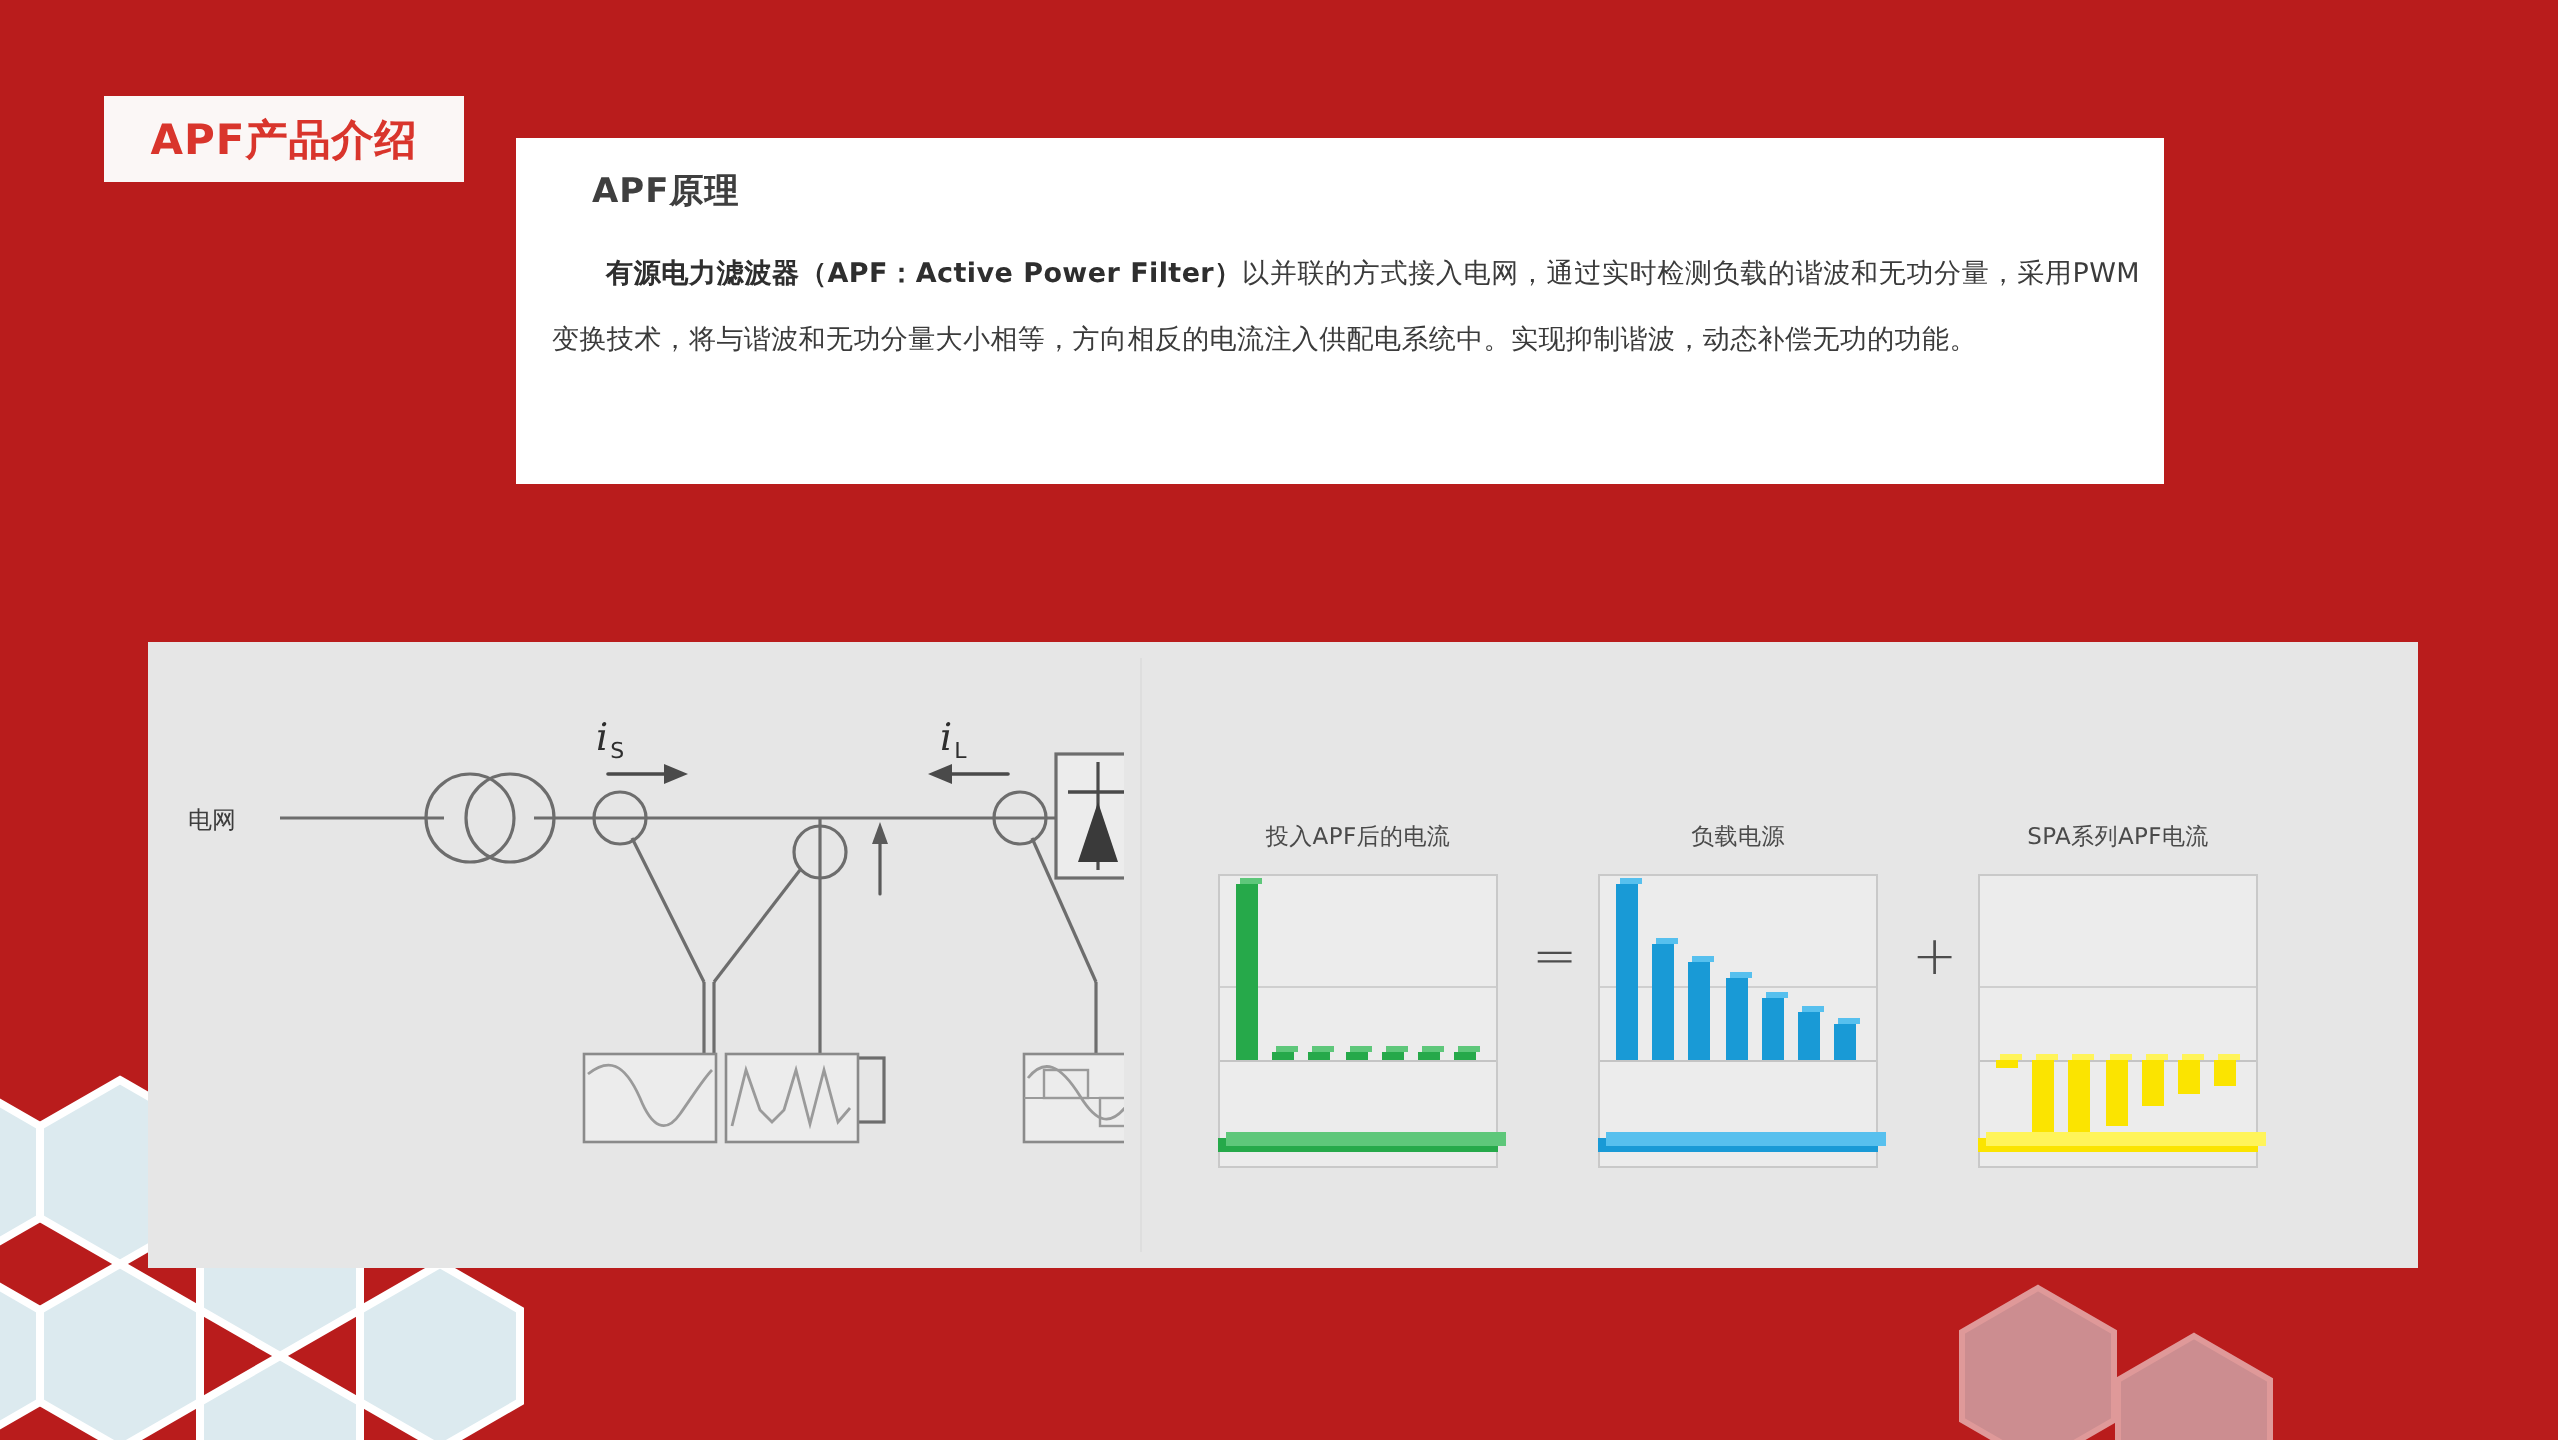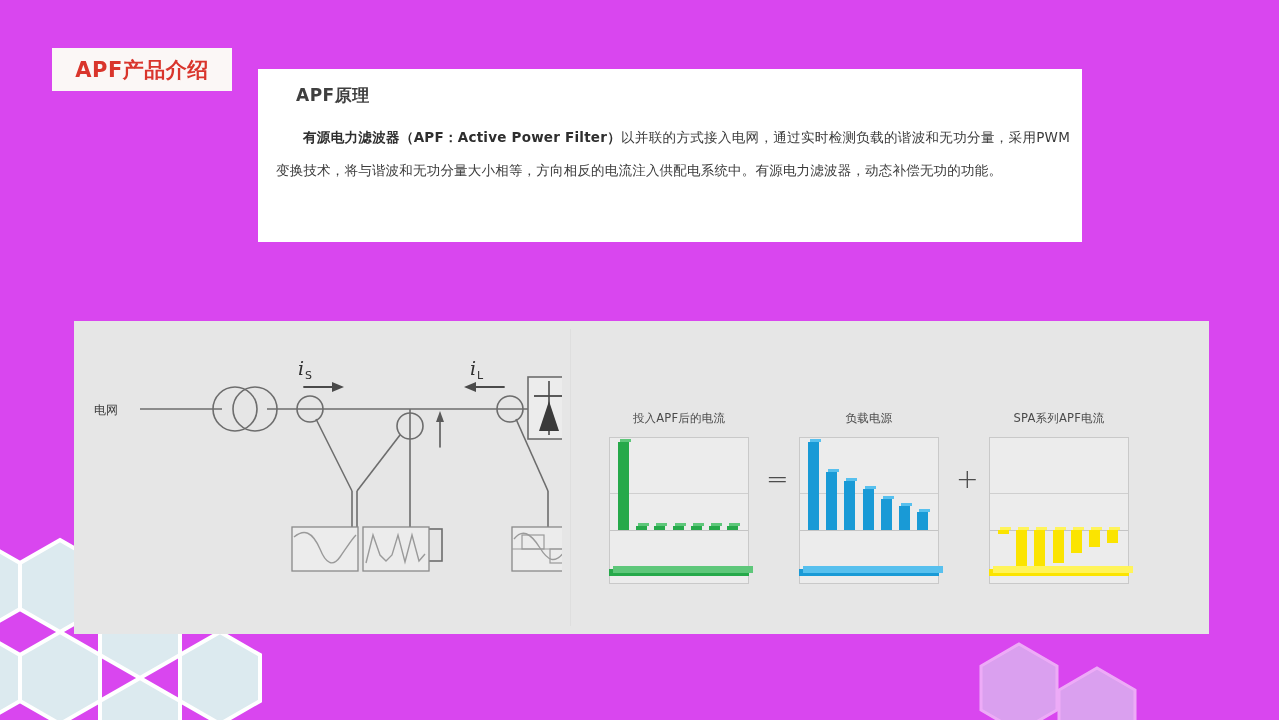--- a/index.html
+++ b/index.html
@@ -9,21 +9,21 @@
     background: #ffffff;
   }
   body {
     font-family: "DejaVu Sans", "Liberation Sans", sans-serif;
   }
   #slide {
     position: relative;
     width: 1279px;
     height: 720px;
     overflow: hidden;
-    background: #d946ef;
+    background: #b91c1c;
   }
 
   
   .bg-layer {
     position: absolute;
     inset: 0;
     pointer-events: none;
   }
   .hexfield {
     position: absolute;
@@ -260,21 +260,21 @@
     </svg>
   </div>
 
   <div class="title-tag">
     <span class="tag-text">APF产品介绍</span>
   </div>
 
   <div class="text-card">
     <div class="card-heading">APF原理</div>
     <div class="card-body">
-      <b>有源电力滤波器（APF：Active Power Filter）</b><span>以并联的方式接入电网，通过实时检测负载的谐波和无功分量，采用PWM变换技术，将与谐波和无功分量大小相等，方向相反的电流注入供配电系统中。有源电力滤波器，动态补偿无功的功能。</span>
+      <b>有源电力滤波器（APF：Active Power Filter）</b><span>以并联的方式接入电网，通过实时检测负载的谐波和无功分量，采用PWM变换技术，将与谐波和无功分量大小相等，方向相反的电流注入供配电系统中。实现抑制谐波，动态补偿无功的功能。</span>
     </div>
   </div>
 
   <div class="panel">
     <div class="panel-divider"></div>
 
     <svg class="circuit" viewBox="0 0 470 265">
       <g stroke="#6d6d6d" stroke-width="1.6" fill="none">
 
         <line x1="48" y1="60" x2="130" y2="60"></line>

